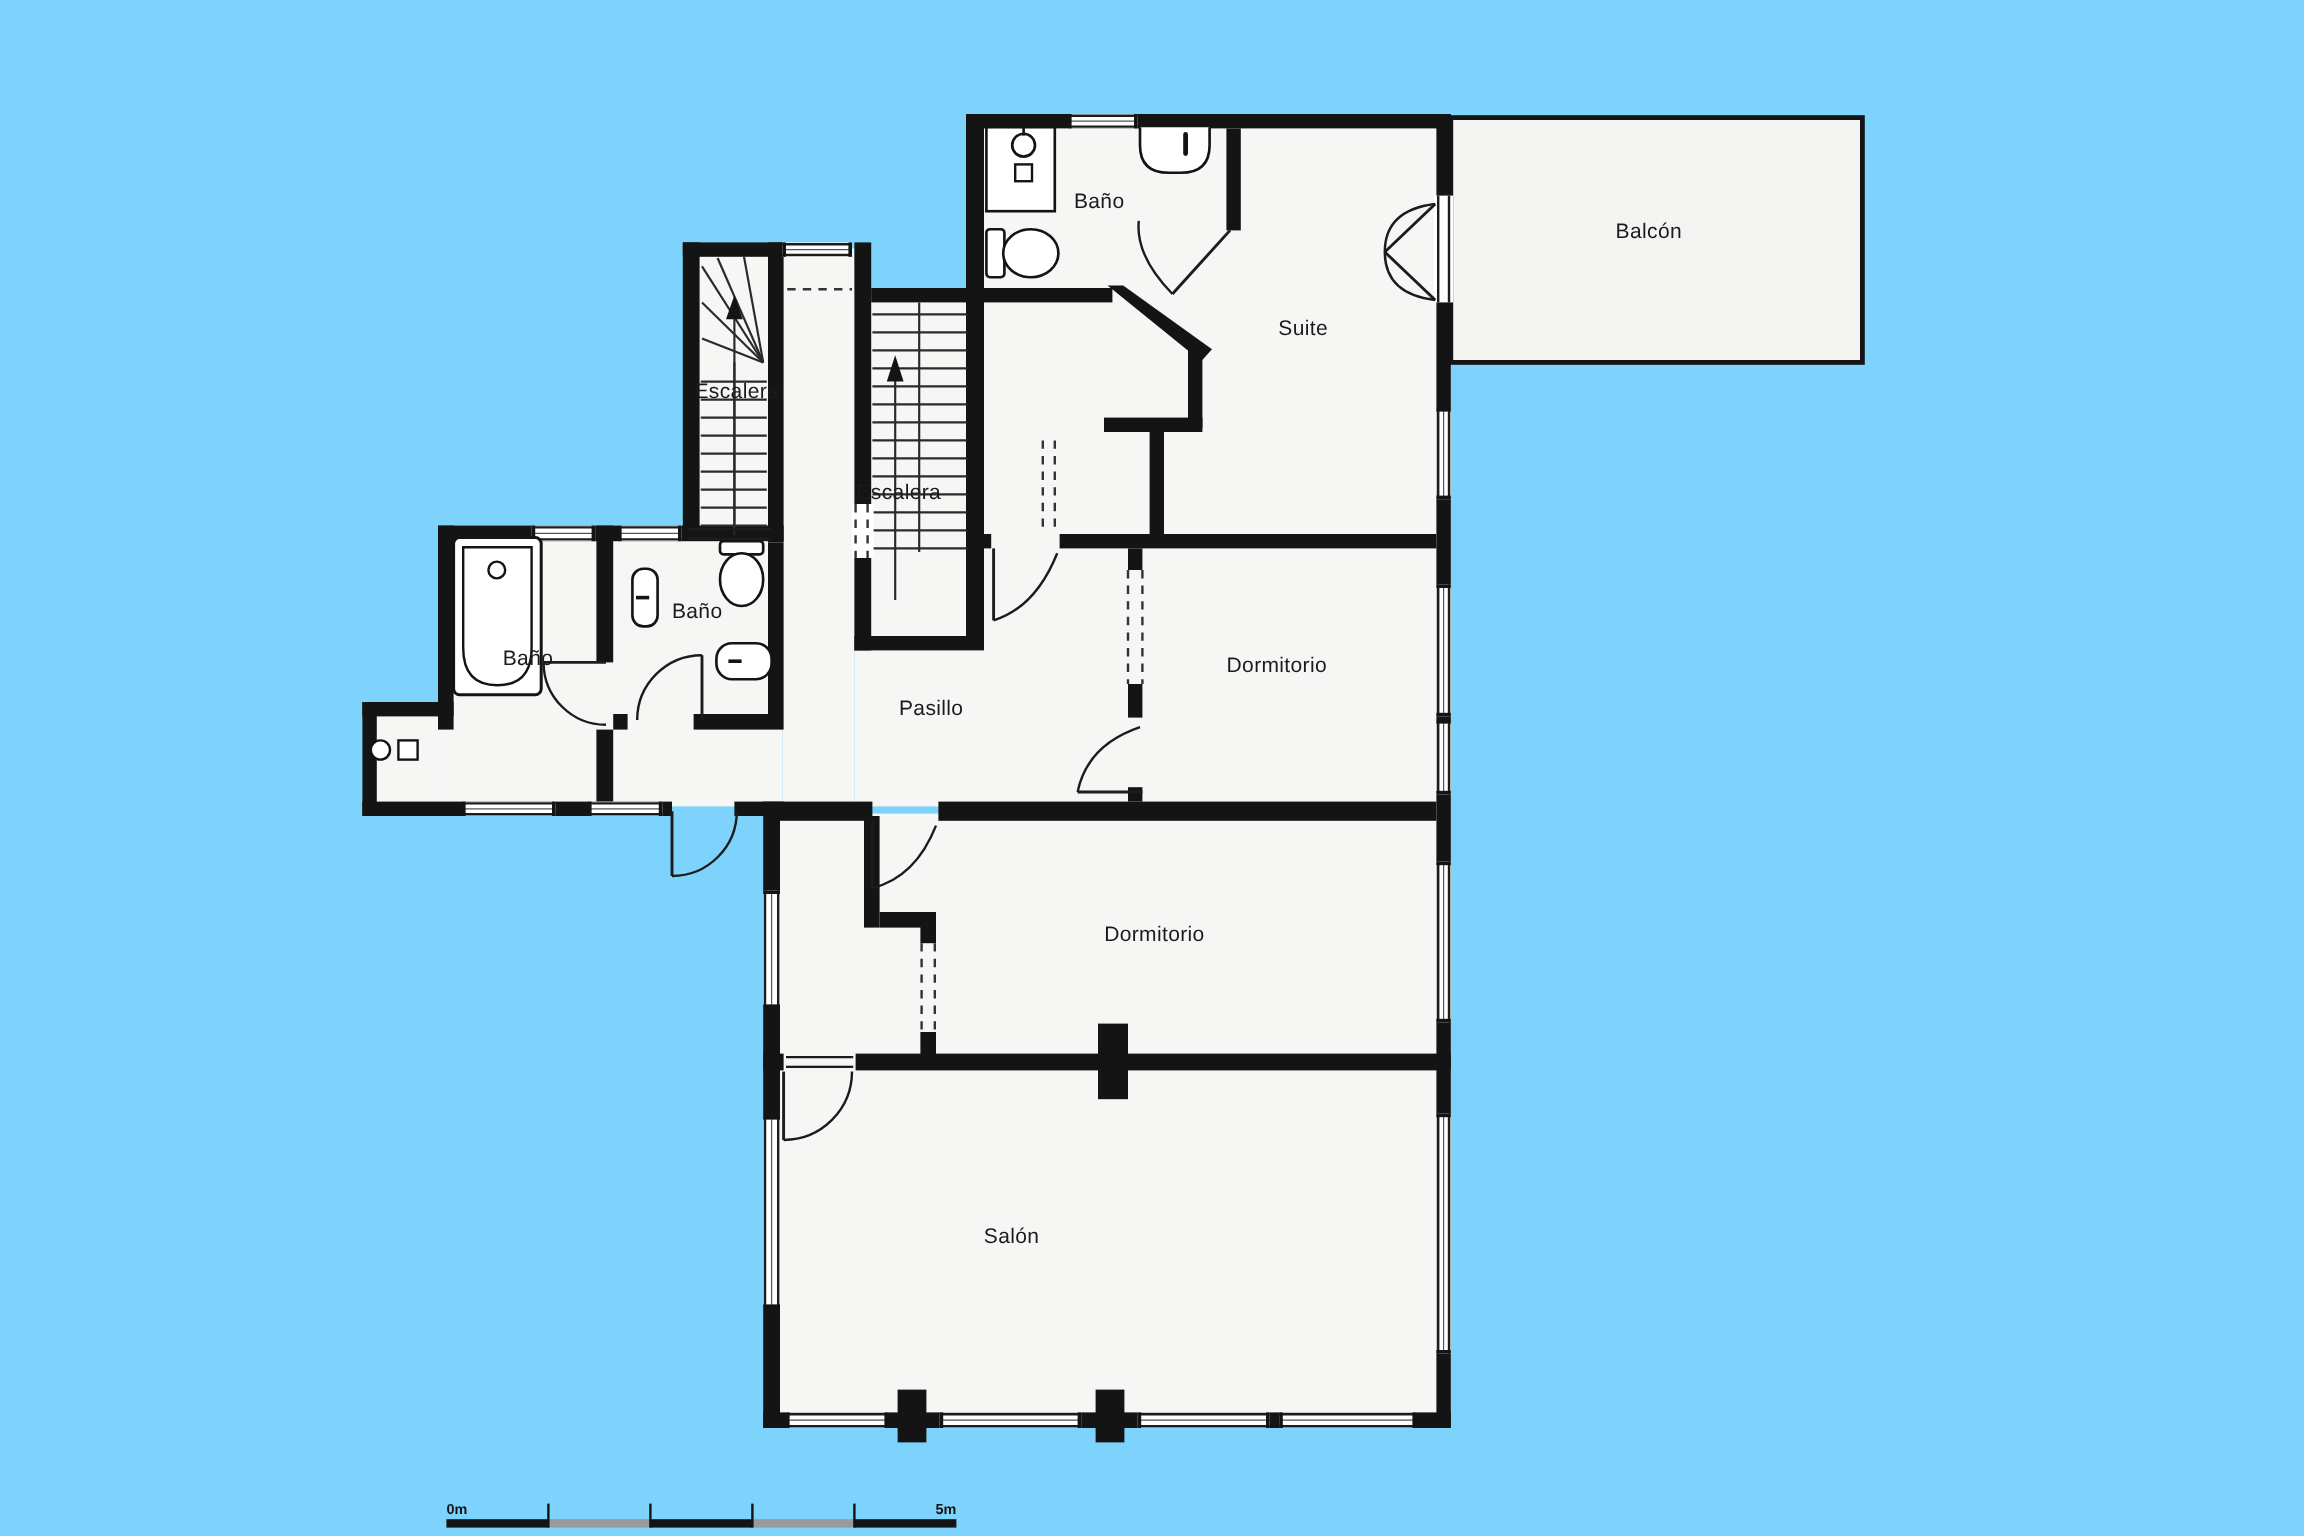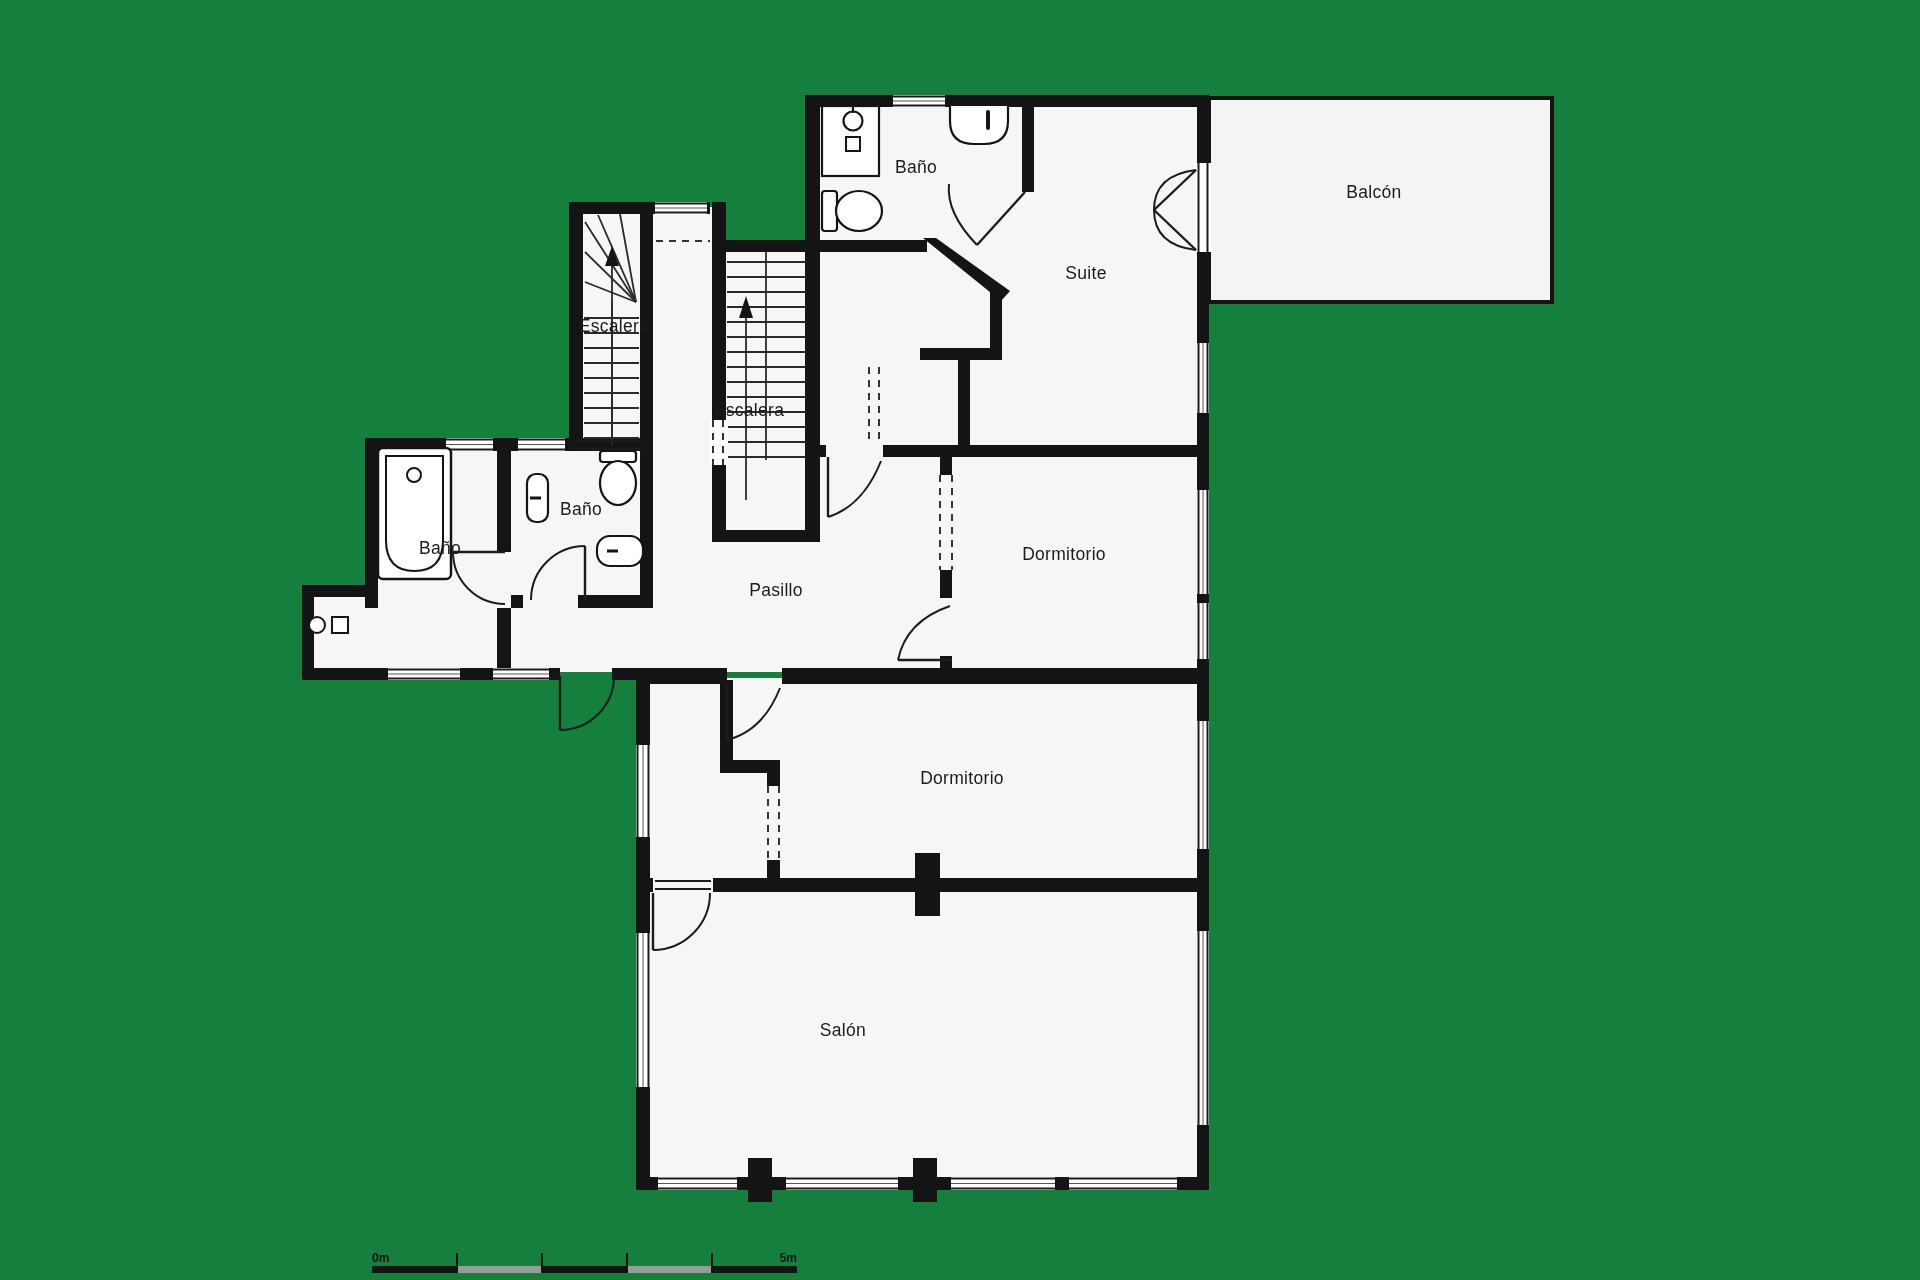--- a/index.html
+++ b/index.html
@@ -1,16 +1,16 @@
 <!DOCTYPE html>
 <html><head>
 <meta charset="utf-8">
 <style>
   html,body{margin:0;padding:0;background:#ffffff;}
-  .page{width:1920px;height:1280px;position:relative;background:#15803d;
+  .page{width:1920px;height:1280px;position:relative;background:#7dd3fc;
         font-family:"Liberation Sans", sans-serif;}
   svg{display:block;}
   text.room-label{font-family:"Liberation Sans", sans-serif;
        font-size:17.5px;fill:#1b1b1b;letter-spacing:.3px;}
   text.scale-label{font-family:"Liberation Sans", sans-serif;
        font-size:12px;font-weight:bold;fill:#141414;}
 </style>
 </head>
 <body>
 

